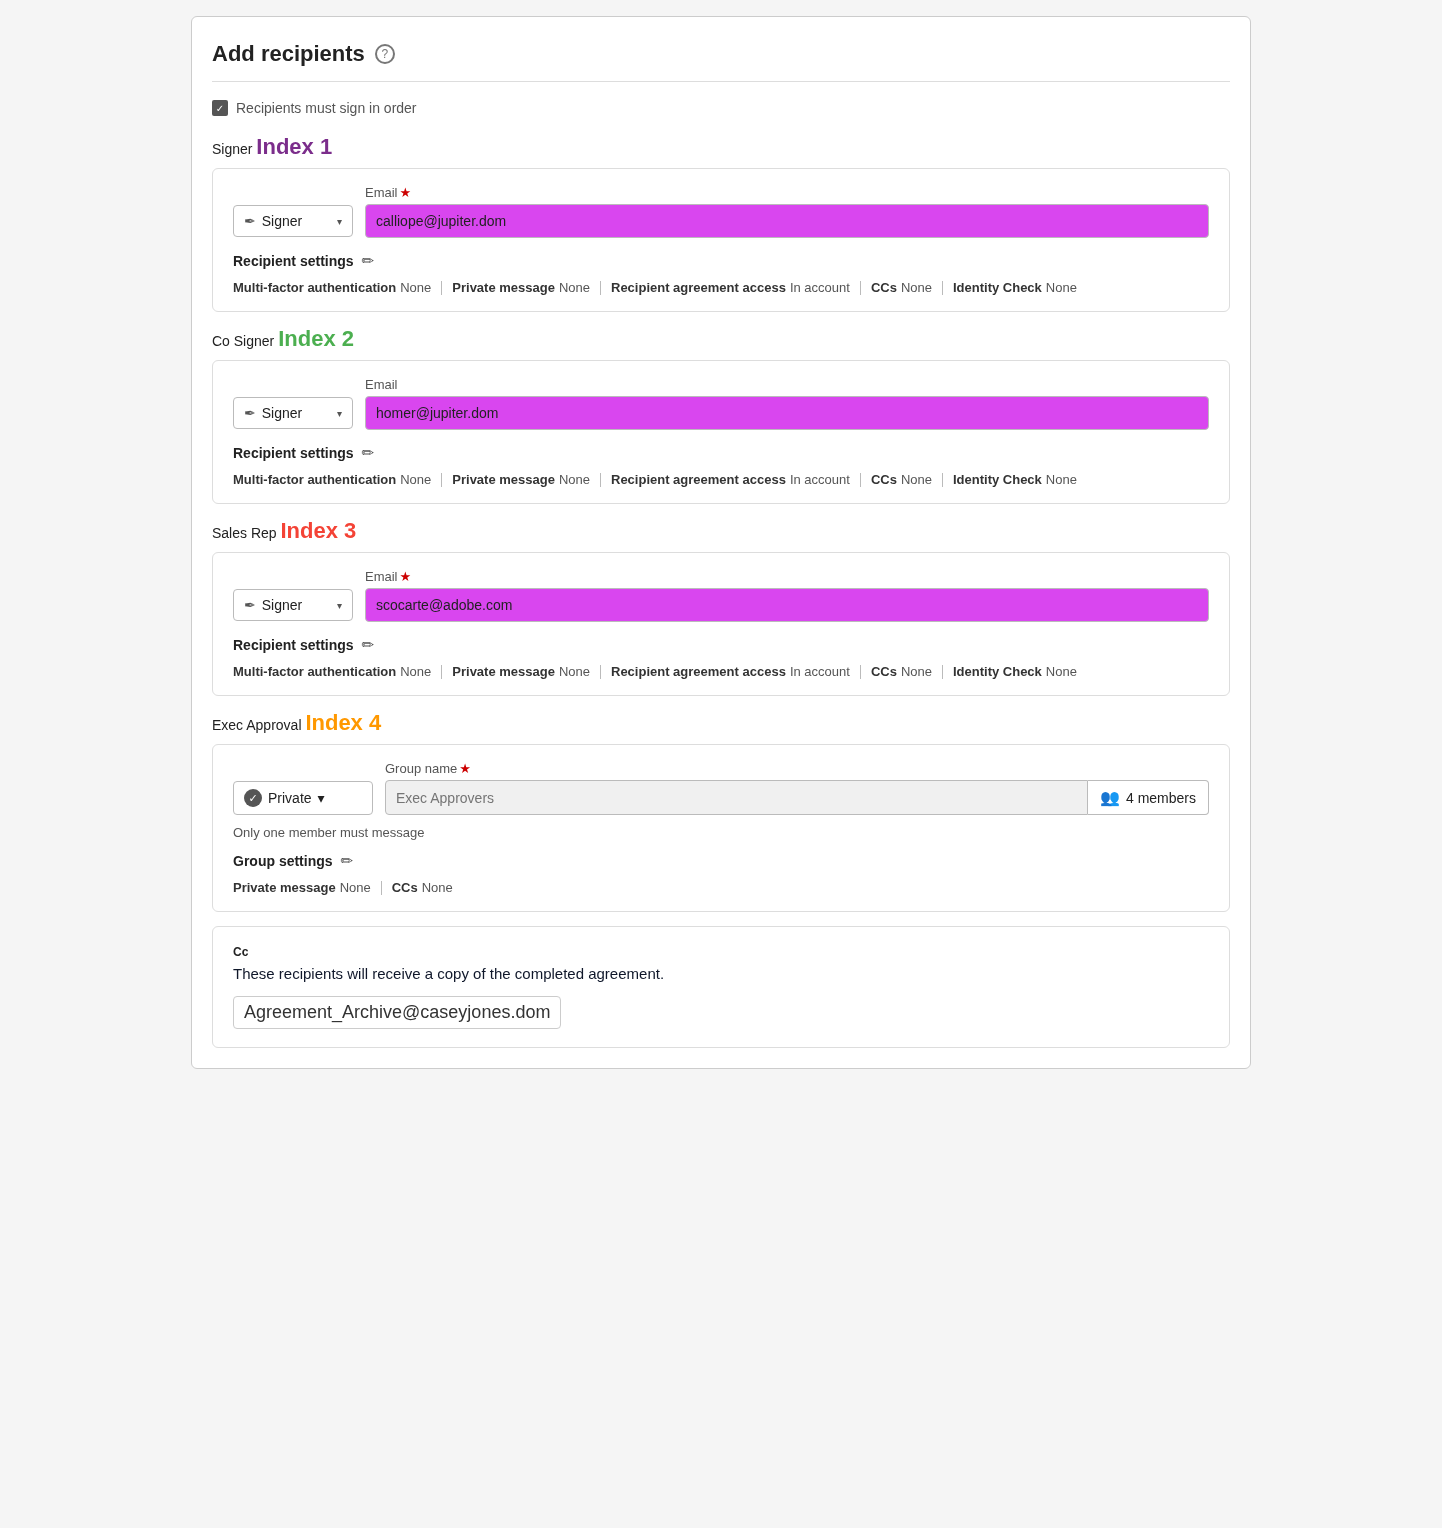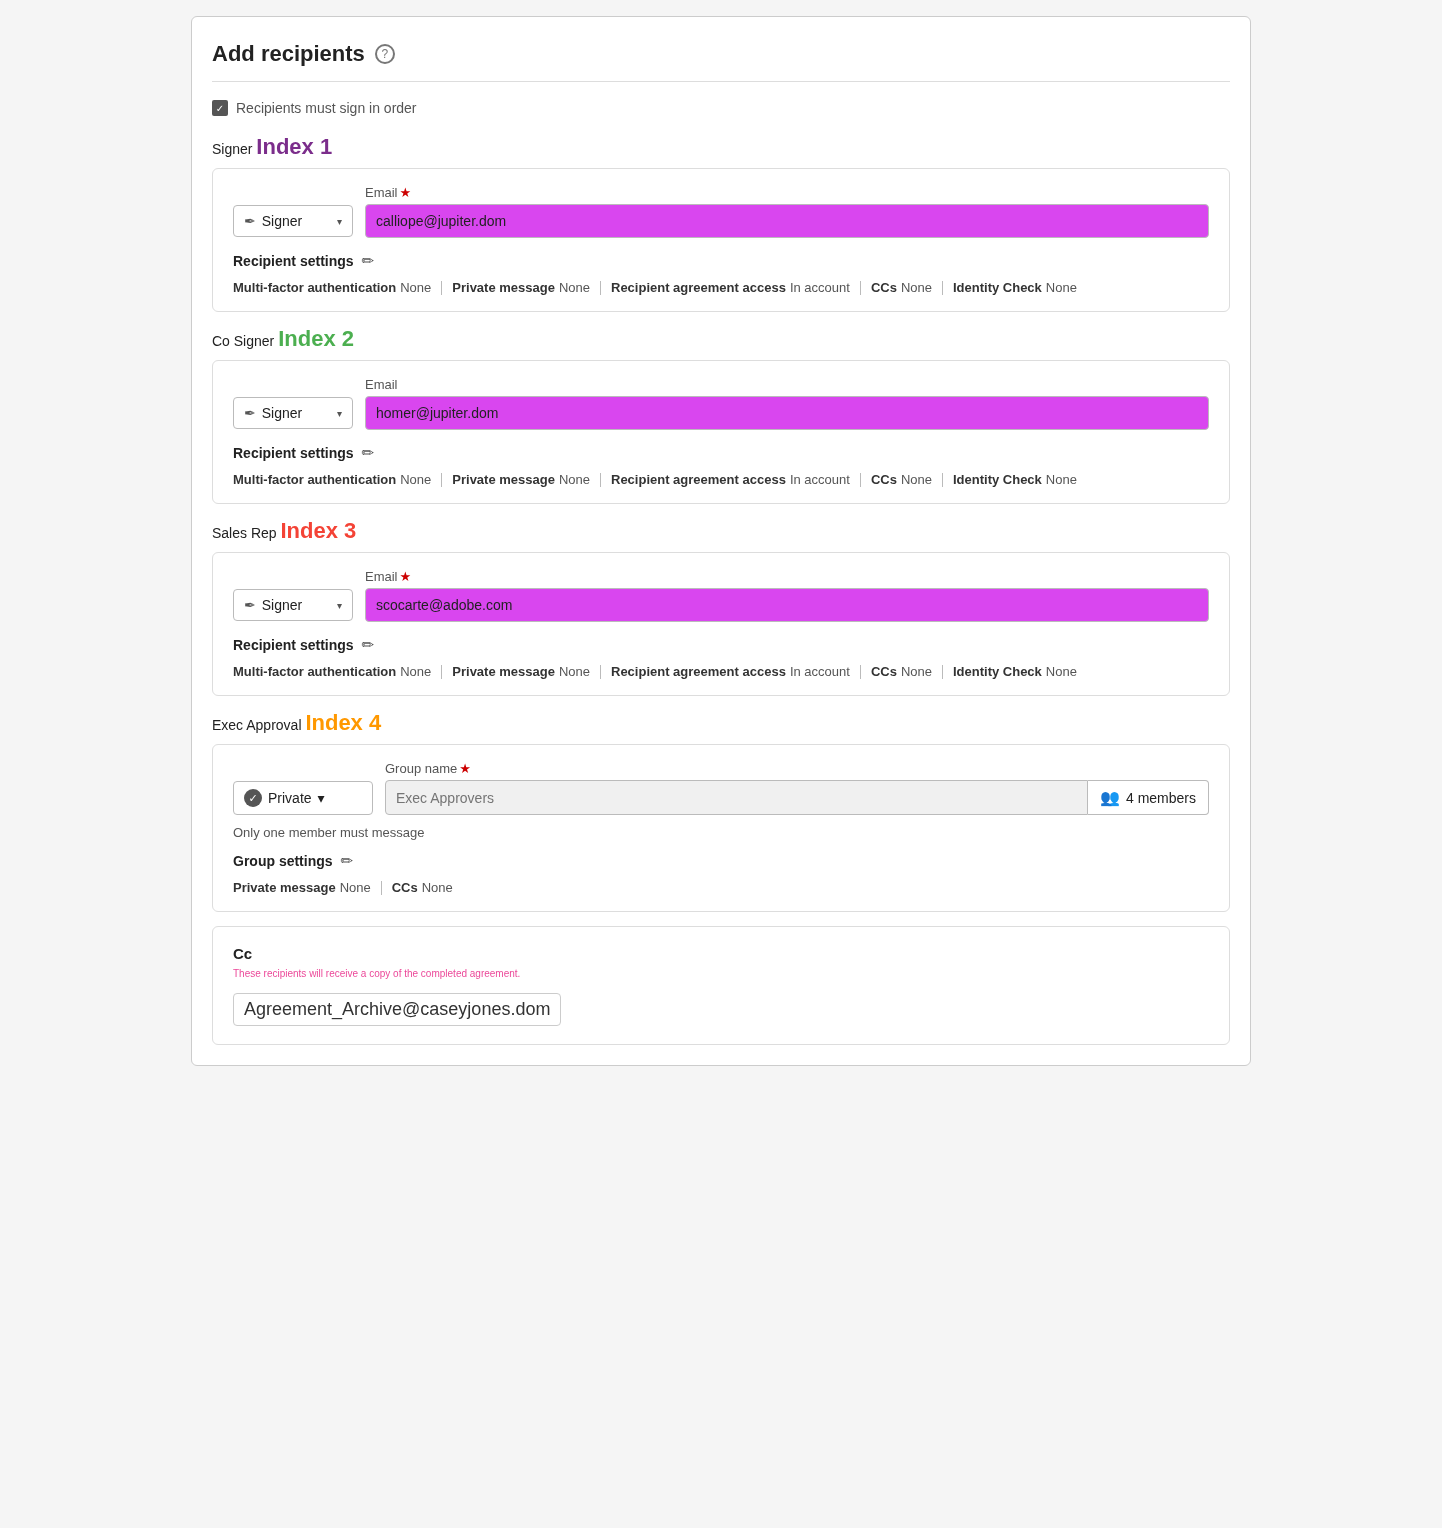--- a/index.html
+++ b/index.html
@@ -245,27 +245,27 @@
       margin-bottom: 12px;
     }
     
     .cc-section {
       border: 1px solid #ddd;
       border-radius: 6px;
       padding: 18px 20px;
       margin-top: 4px;
     }
     .cc-title {
-      font-size: 15px;
+      font-size: 12px;
       font-weight: 600;
       margin-bottom: 6px;
     }
     .cc-desc {
-      font-size: 10px;
-      color: #ec4899;
+      font-size: 15px;
+      color: #0f172a;
       margin-bottom: 14px;
     }
     .cc-email-tag {
       display: inline-flex;
       align-items: center;
       border: 1px solid #ccc;
       border-radius: 4px;
       padding: 5px 10px;
       font-size: 18px;
       color: #333;

